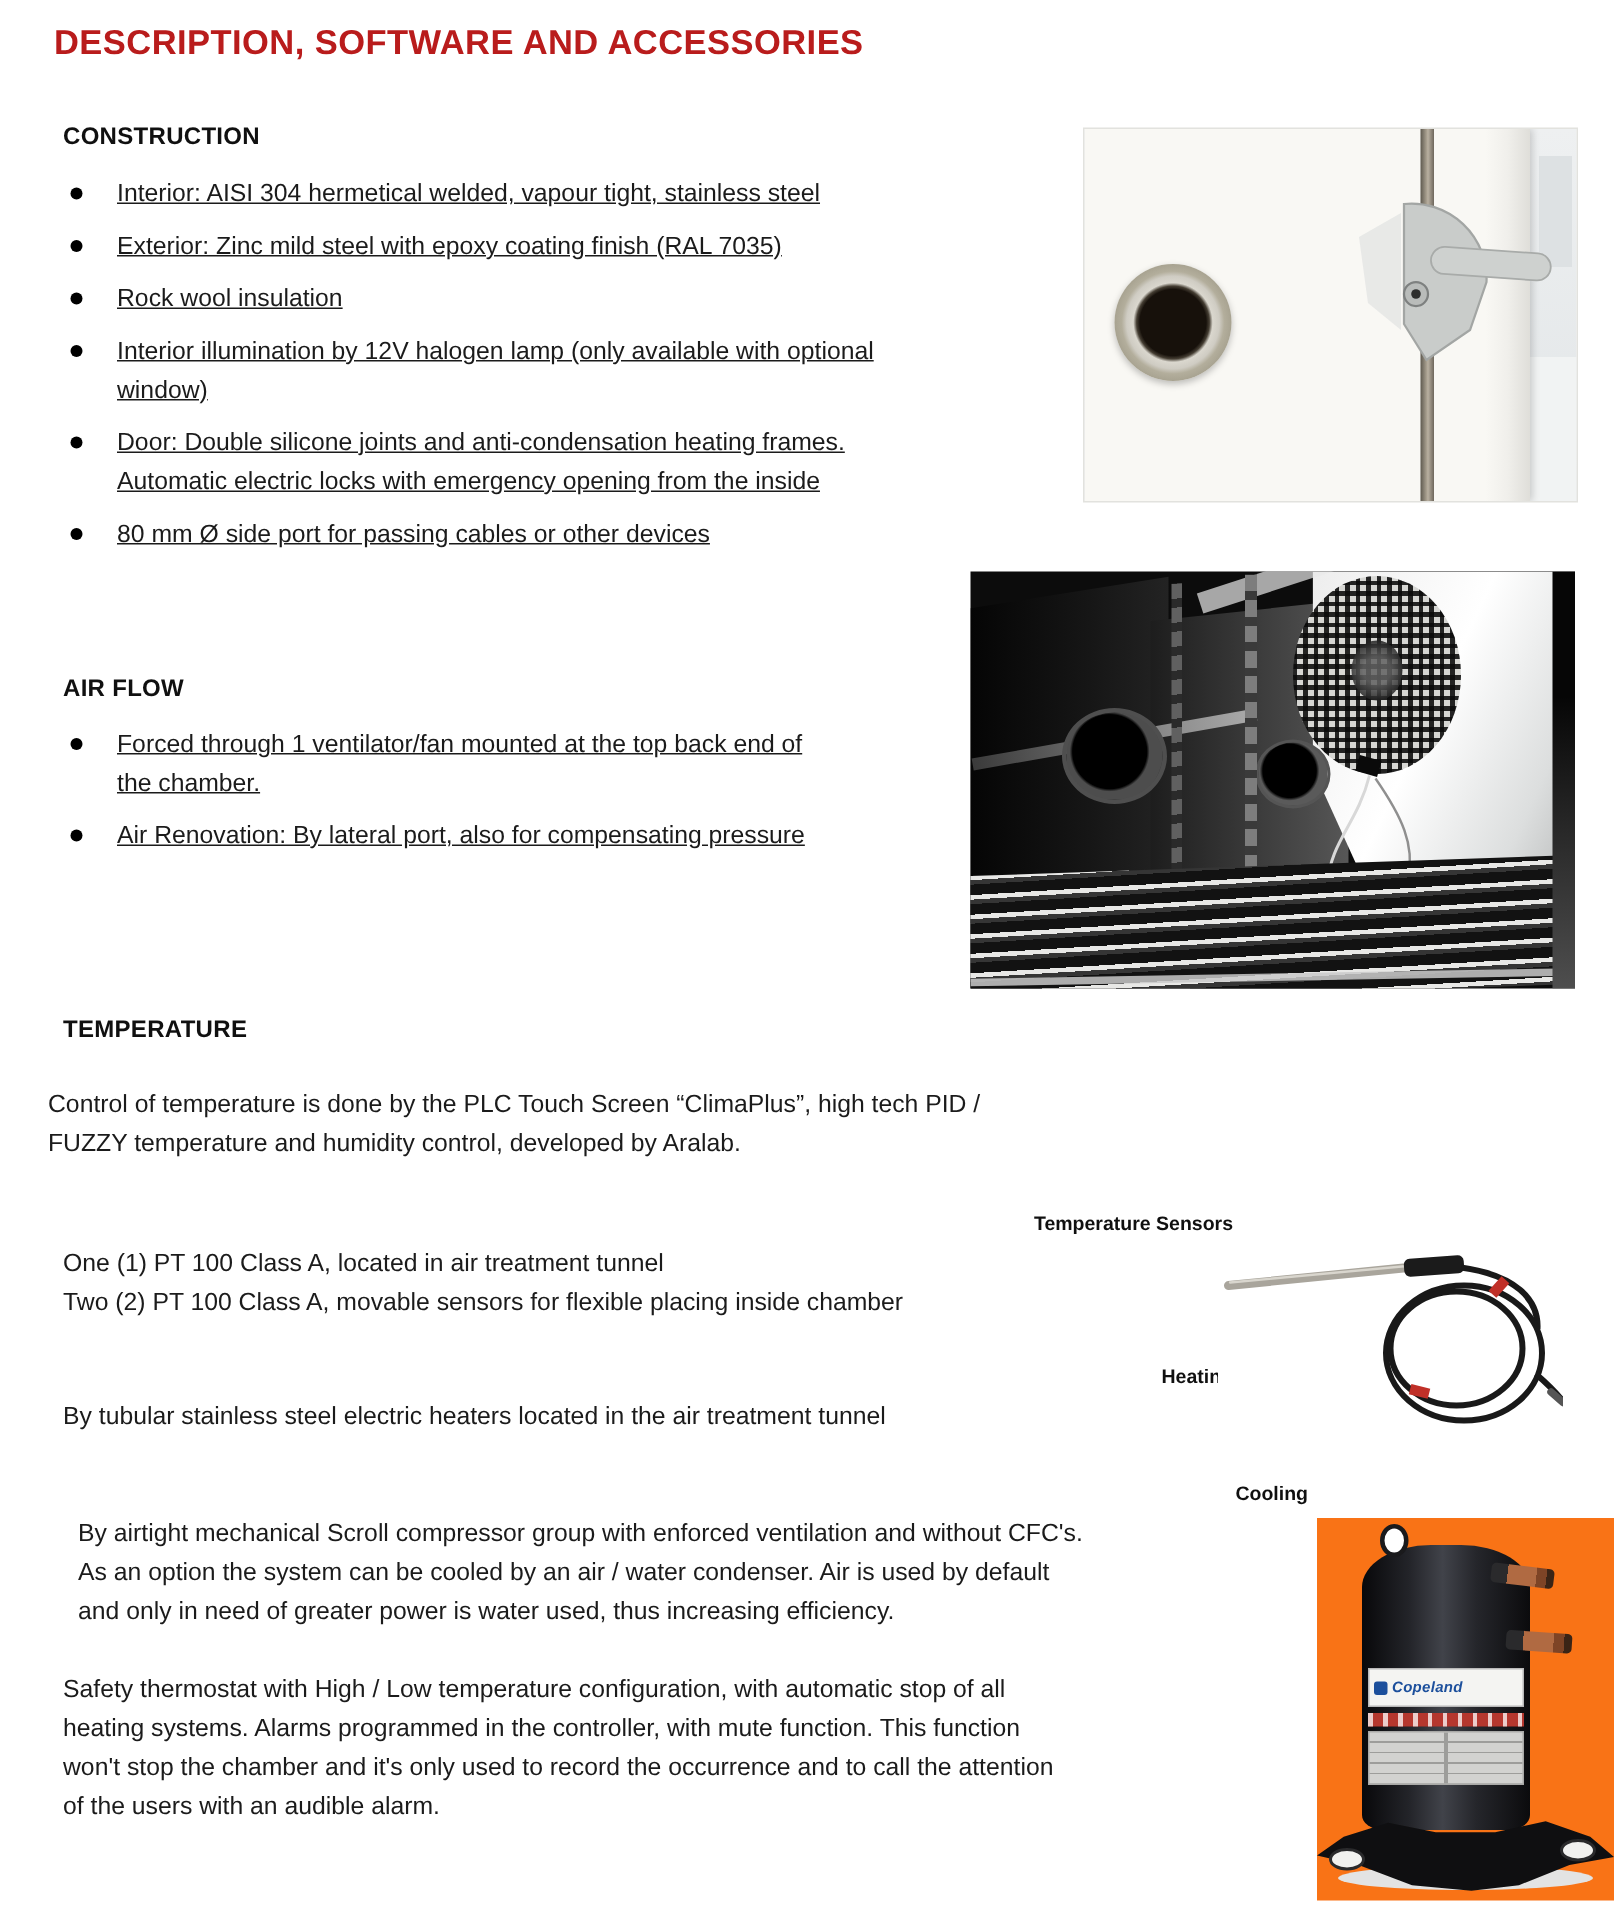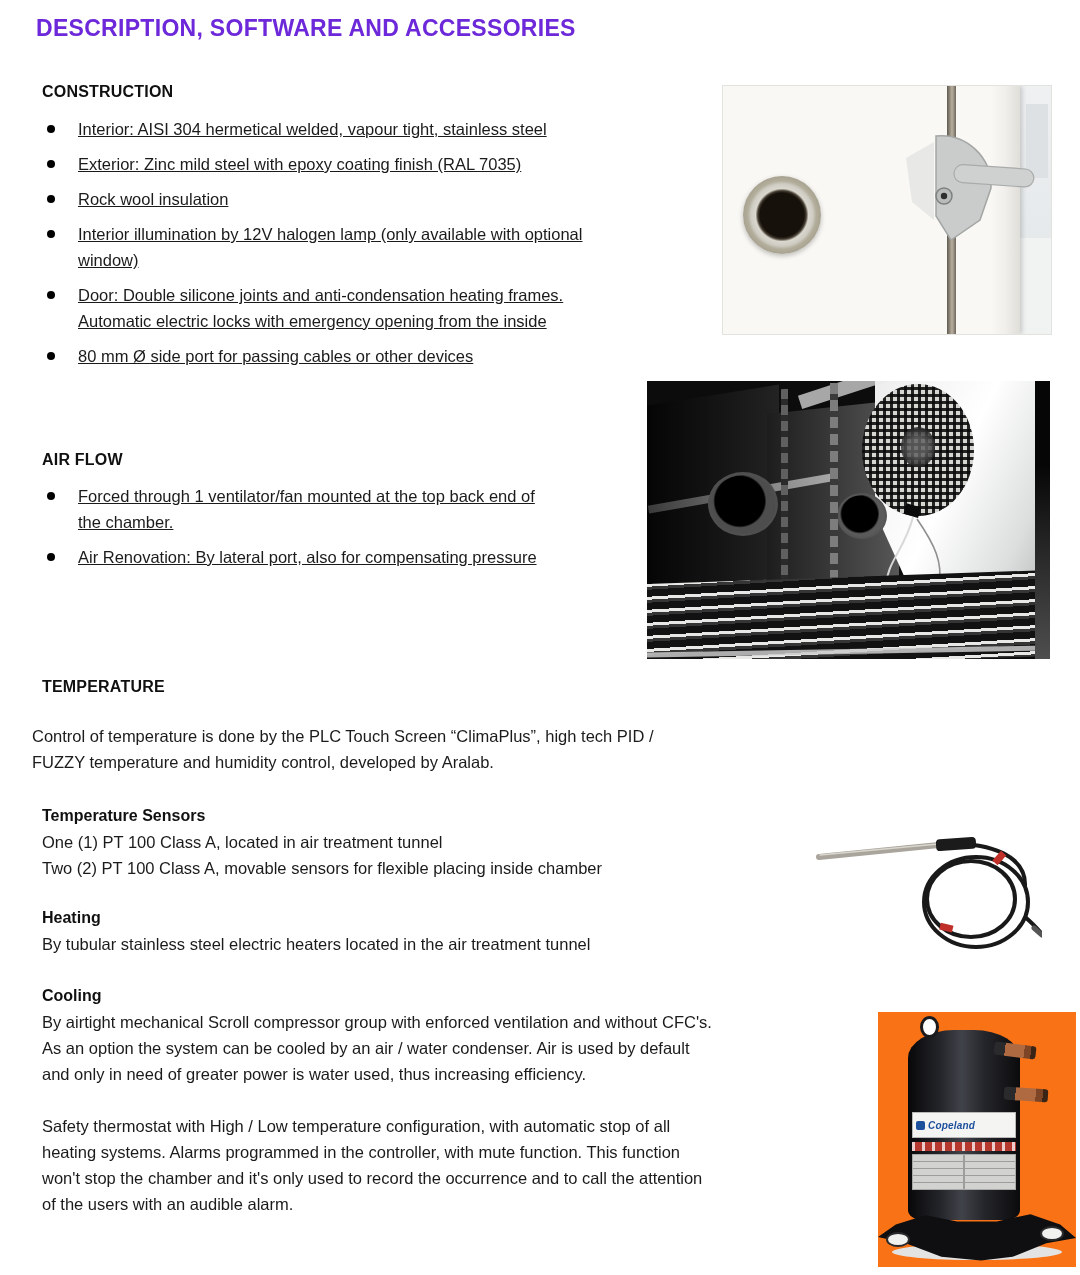--- a/index.html
+++ b/index.html
@@ -3,42 +3,42 @@
 <meta charset="utf-8">
 <title>Description, Software and Accessories</title>
 <style>
   html,body { margin:0; padding:0; background:#ffffff; }
   .page {
     position:relative; width:1080px; height:1275px; background:#ffffff;
     font-family:"Liberation Sans", sans-serif; color:#1b1b1b; overflow:hidden;
   }
   .title {
     position:absolute; left:36px; top:15px;
-    font-size:23px; font-weight:bold; letter-spacing:.3px; color:#6d28d9;
+    font-size:23px; font-weight:bold; letter-spacing:.3px; color:#b91c1c;
   }
   .sec { position:absolute; font-size:16px; font-weight:bold; color:#101010; letter-spacing:.2px; }
   .sec-construction { left:42px; top:83px; }
   .sec-airflow      { left:42px; top:451px; }
   .sec-temperature  { left:42px; top:678px; }
 
   ul.blist { position:absolute; left:42px; margin:0; padding:0; list-style:none; width:640px;text-decoration:underline; }
   .blist-construction { top:116px; }
   .blist-airflow      { top:483px; }
   ul.blist li { position:relative; padding-left:36px; margin-bottom:9px; font-size:16.5px; line-height:26px; }
   .dot { position:absolute; left:5px; top:9px; width:8px; height:8px; background:#000; border-radius:50%; }
   .li-text { white-space:pre-line; }
 
   .para { position:absolute; font-size:16.5px; line-height:26px; white-space:pre-line; }
   .intro { left:32px; top:723px; width:780px; }
   .block { position:absolute; font-size:16.5px; line-height:26px; }
-  .block h3 { margin:0; font-size:16px; line-height:26px; font-weight:bold; color:#101010; }
+  .block h3 { margin:0; font-size:13px; line-height:26px; font-weight:bold; color:#101010;text-align:right; }
   .btext { white-space:pre-line; }
   .sensors  { left:42px; top:803px;  width:780px; }
   .heating  { left:42px; top:905px;  width:780px; }
-  .cooling  { left:42px; top:983px;  width:820px; }
+  .cooling  { left:52px; top:983px;  width:820px; }
   .security { left:42px; top:1113px; width:820px; }
 
   .photo { position:absolute; overflow:hidden; }
 
   
   .photo-door { left:722px; top:85px; width:328px; height:248px; border:1px solid #e2e2de; background:linear-gradient(180deg,#eef0f1,#e1e5e7); }
   .dp-bgshape1 { position:absolute; right:3px; top:18px; width:22px; height:74px; background:#dde1e3; }
   .dp-bgshape2 { position:absolute; right:0; bottom:0; width:32px; height:96px; background:#f1f3f3; }
   .door-panel { position:absolute; left:0; top:0; width:297px; height:100%;
     background:linear-gradient(90deg,#f9f8f4 0 90%, #f0efeb 95%, #dfded9 100%);

